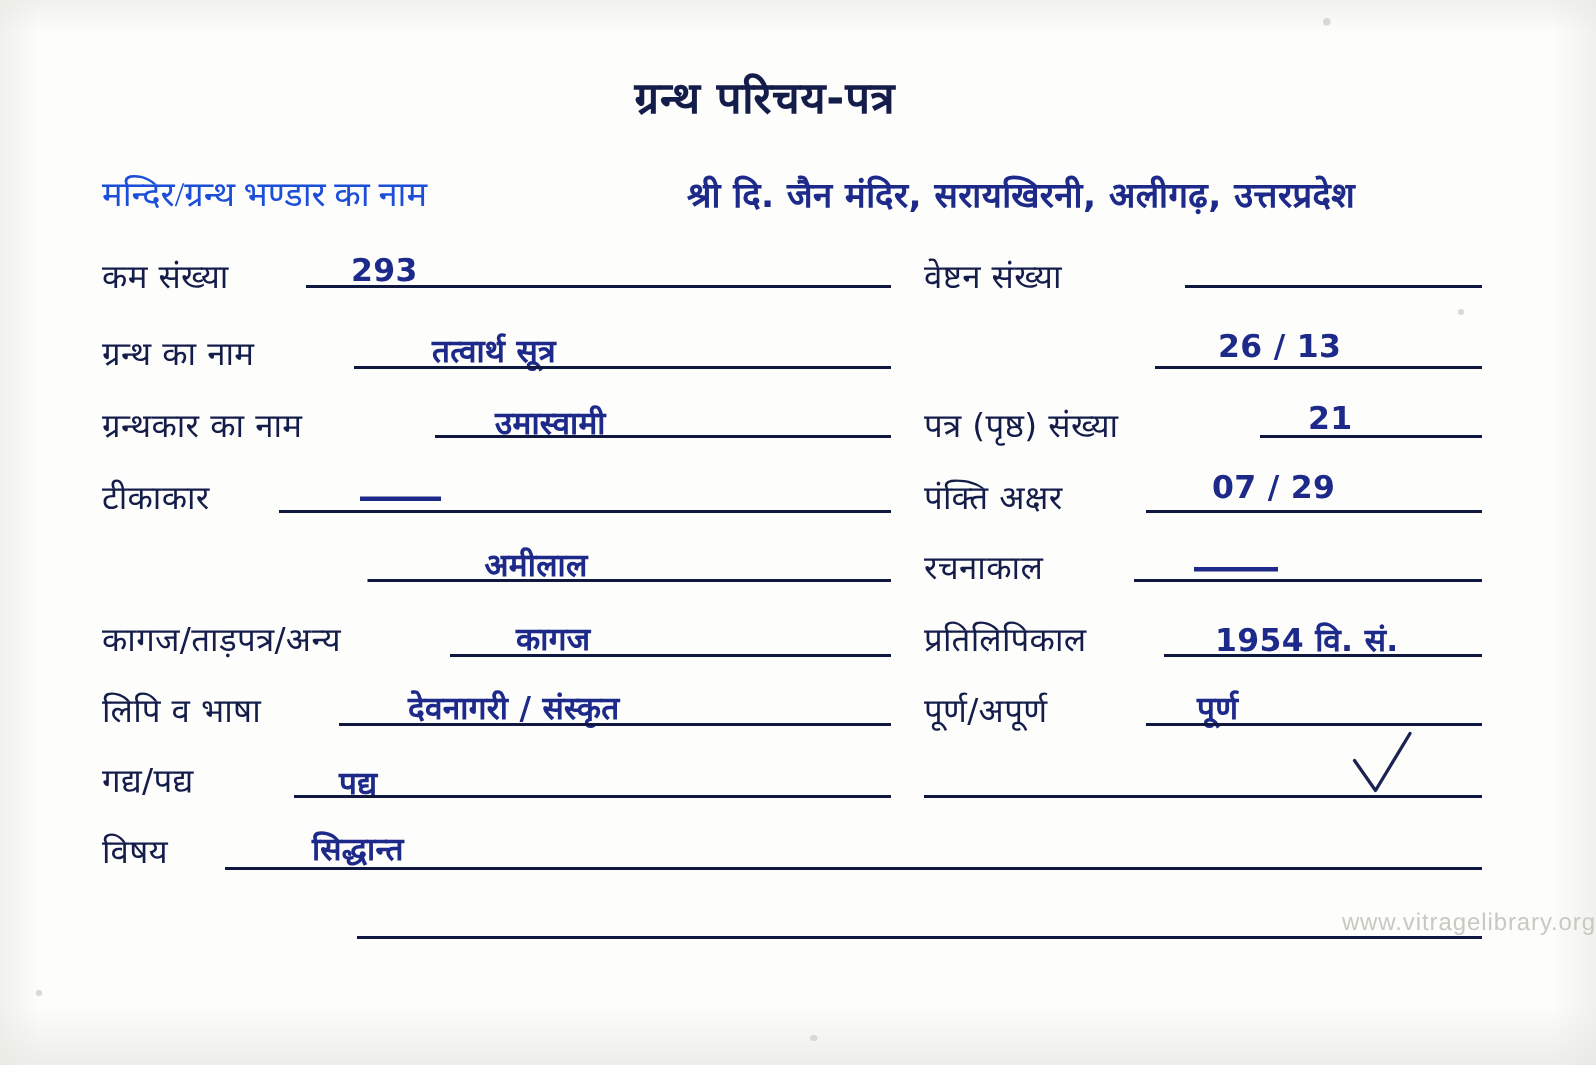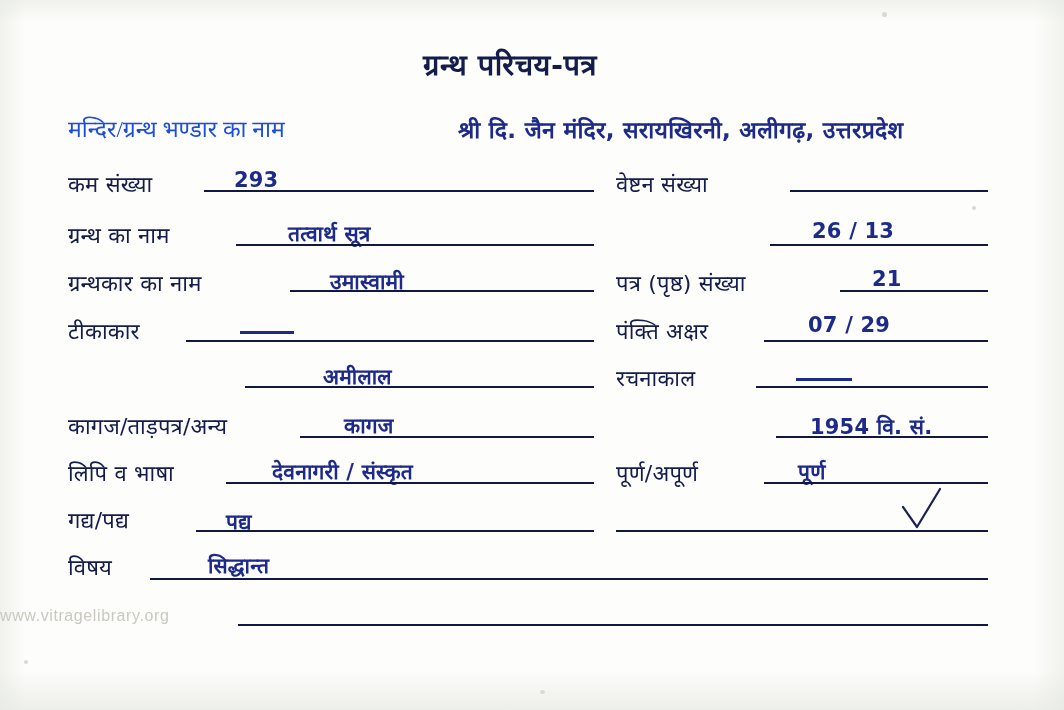--- a/index.html
+++ b/index.html
@@ -87,21 +87,21 @@
     color: #1d2a8a;
     font-weight: bold;
     letter-spacing: 0.3px;
   }
 
   .watermark {
     position: absolute;
     left: 0;
     top: 607px;
     width: 1064px;
-    text-align: left;
+    text-align: right;
     font-size: 16px;
     color: #c9c9c1;
     letter-spacing: 0.6px;
     font-family: "Liberation Sans", sans-serif;
   }
 
   .checkmark {
     position: absolute;
     left: 900px;
     top: 487px;
@@ -178,20 +178,21 @@
 
   <div class="row lbl" style="left:616px; top:315px;">पंक्ति अक्षर</div>
   <div class="row val" style="left:808px; top:313px;">07 / 29</div>
   <div class="rule" style="left:764px; top:340px; width:224px;"></div>
 
   <div class="row lbl" style="left:616px; top:362px;">रचनाकाल</div>
   <div class="row val" style="left:800px; top:362px;"></div>
   <div class="short-ink" style="left:796px; top:378px; width:56px;"></div>
   <div class="rule" style="left:756px; top:386px; width:232px;"></div>
 
+  <div class="row lbl" style="left:616px; top:410px;">प्रतिलिपिकाल</div>
   <div class="row val" style="left:810px; top:412px;">1954 वि. सं.</div>
   <div class="rule" style="left:776px; top:436px; width:212px;"></div>
 
   <div class="row lbl" style="left:616px; top:457px;">पूर्ण/अपूर्ण</div>
   <div class="row val" style="left:798px; top:457px;">पूर्ण</div>
   <div class="rule" style="left:764px; top:482px; width:224px;"></div>
 
   <div class="rule" style="left:616px; top:530px; width:372px;"></div>
 
   <svg class="checkmark" viewBox="0 0 46 44">

